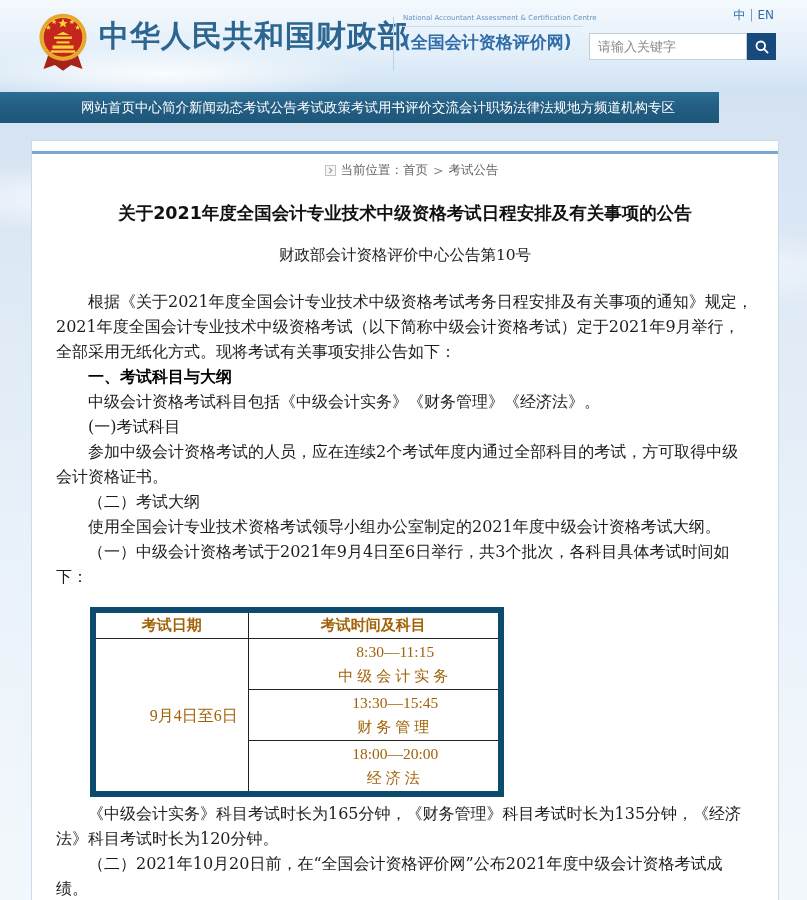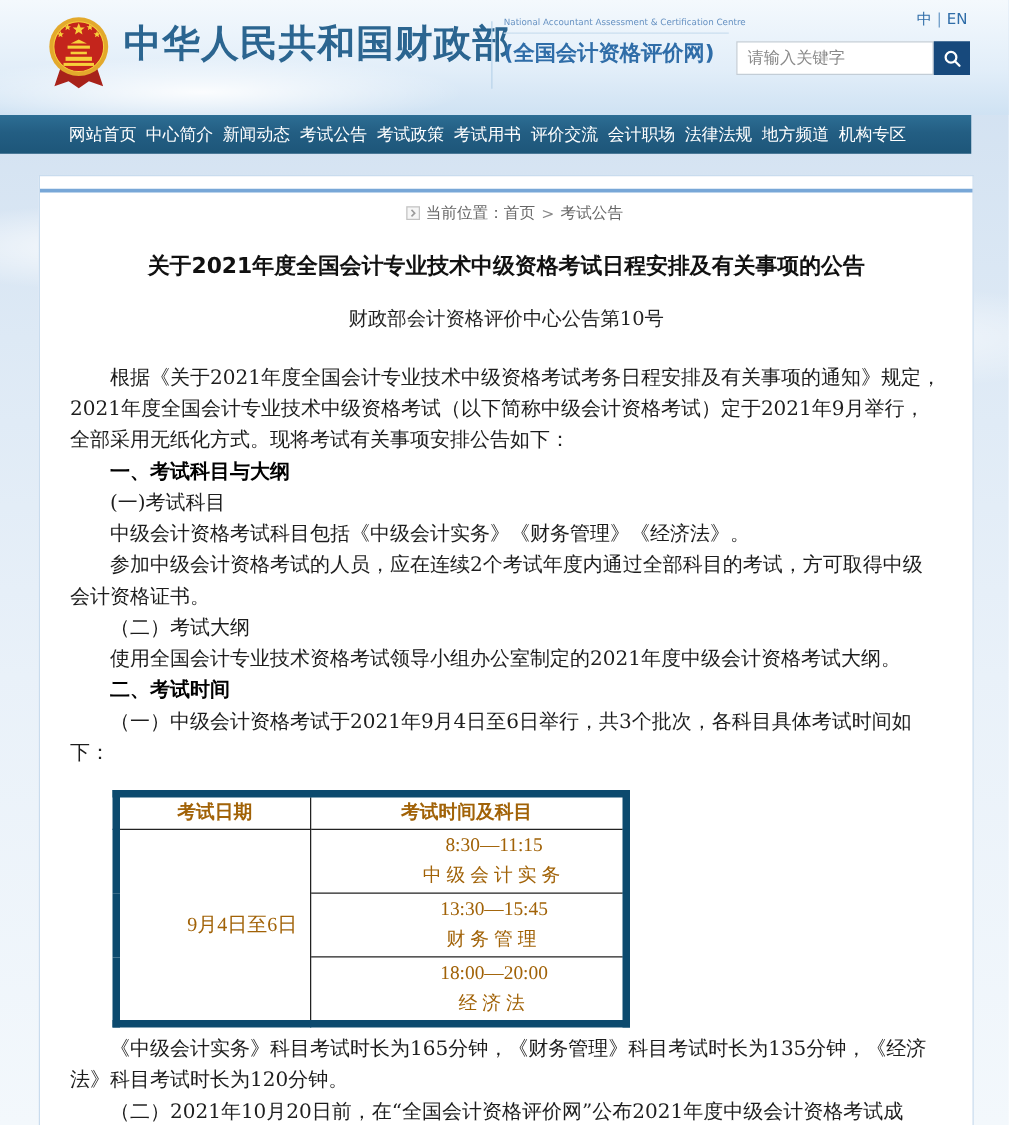--- a/index.html
+++ b/index.html
@@ -44,24 +44,24 @@
     font-family:"DejaVu Sans", sans-serif;
   }
   .search-input::placeholder { color:#8a8a8a; }
   .search-btn {
     width:29px; height:27px; border:none; background:#17497c; cursor:pointer;
     display:flex; align-items:center; justify-content:center;
   }
 
   
   .main-nav {
-    position:absolute; left:0; top:92px; width:777px; height:31px;
+    position:absolute; left:0; top:92px; width:719px; height:31px;
     background:linear-gradient(180deg,#2d6e94 0%,#235e83 45%,#1d5679 100%);
     display:flex; align-items:center; justify-content:space-between;
-    padding:0 52px 0 55px;
+    padding:0 52px 0 81px;
   }
   .main-nav a {
     color:#ffffff; font-size:13.5px; text-decoration:none; white-space:nowrap; cursor:pointer;
   }
 
   
   .panel {
     position:absolute; left:31px; top:140px; width:748px; height:760px;
     background:#ffffff; border:1px solid #c9dcee; border-bottom:none;
     padding:10px 0 0 0;
@@ -197,26 +197,25 @@
       <span class="bc-sep">&gt;</span>
       <span>考试公告</span>
     </div>
 
     <h1 class="article-title">关于2021年度全国会计专业技术中级资格考试日程安排及有关事项的公告</h1>
     <div class="article-subtitle">财政部会计资格评价中心公告第10号</div>
 
     <div class="article-body">
       <p>根据《关于2021年度全国会计专业技术中级资格考试考务日程安排及有关事项的通知》规定，2021年度全国会计专业技术中级资格考试（以下简称中级会计资格考试）定于2021年9月举行，全部采用无纸化方式。现将考试有关事项安排公告如下：</p>
       <p class="sec-heading">一、考试科目与大纲</p>
+      <p>中级会计资格考试科目包括《中级会计实务》《财务管理》《经济法》。</p>
       <p>(一)考试科目</p>
-      <p>中级会计资格考试科目包括《中级会计实务》《财务管理》《经济法》。</p>
       <p>参加中级会计资格考试的人员，应在连续2个考试年度内通过全部科目的考试，方可取得中级会计资格证书。</p>
       <p>（二）考试大纲</p>
       <p>使用全国会计专业技术资格考试领导小组办公室制定的2021年度中级会计资格考试大纲。</p>
-      <p class="sec-heading">二、考试时间</p>
       <p>（一）中级会计资格考试于2021年9月4日至6日举行，共3个批次，各科目具体考试时间如下：</p>
 
       <table class="sched-table">
         <thead>
           <tr>
             <th class="col-date">考试日期</th>
             <th class="col-sess">考试时间及科目</th>
           </tr>
         </thead>
         <tbody>

